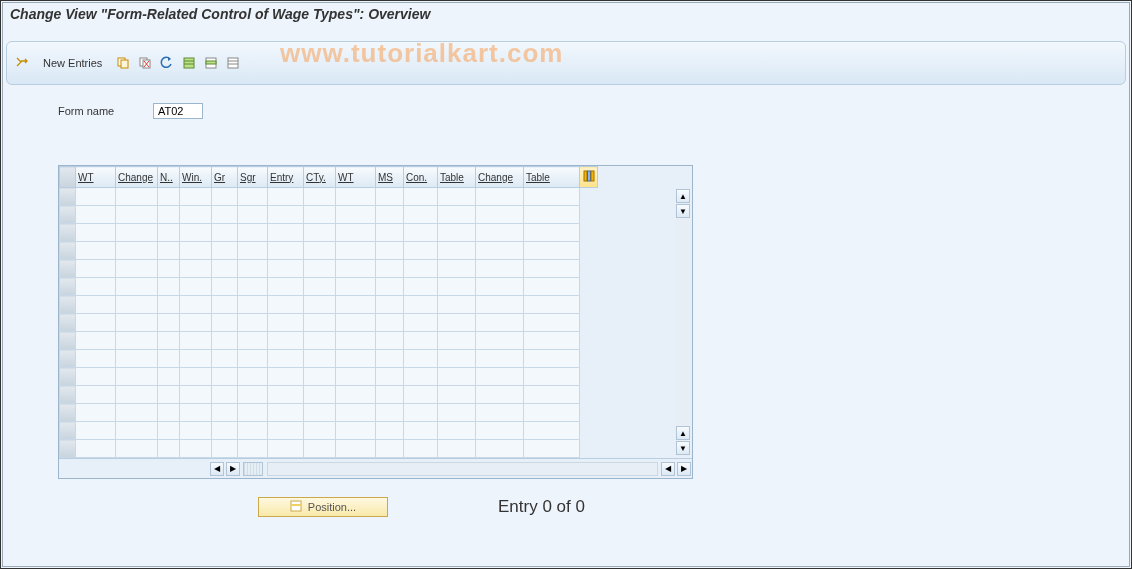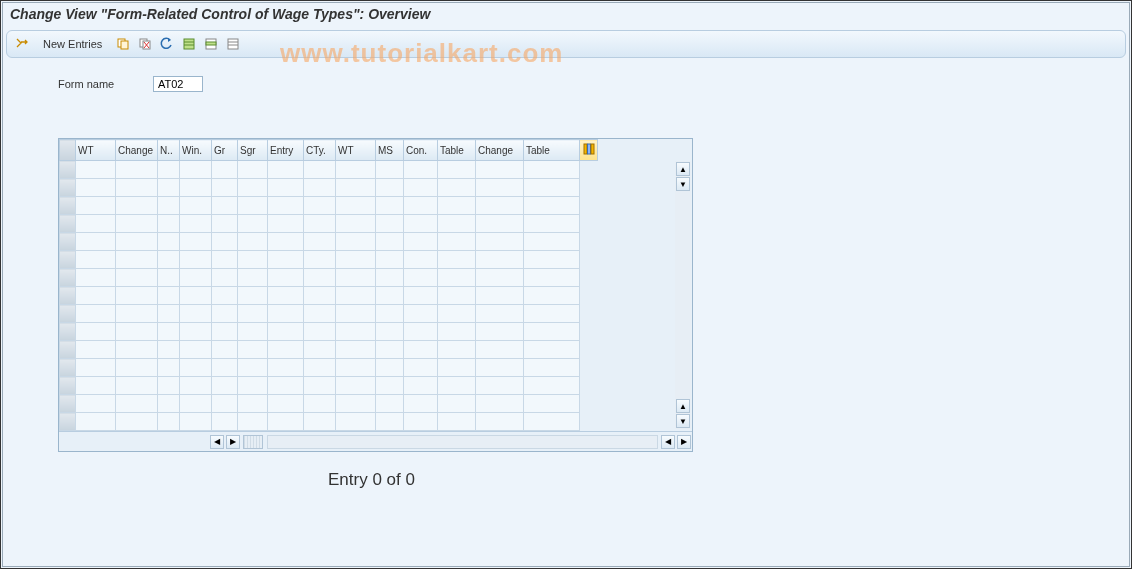--- a/index.html
+++ b/index.html
@@ -11,26 +11,26 @@
       font-size: 14px; 
       font-weight: bold; 
       font-style: italic;
       color: #333;
     }
     
     .toolbar {
       background: linear-gradient(#f2f8fd, #d9e8f5);
       border: 1px solid #b8cde0;
       border-radius: 6px;
-      margin: 0 6px 6px 6px;
+      margin: 11px 6px 6px 6px;
       padding: 3px 6px;
       display: flex;
       align-items: center;
       gap: 4px;
-      height: 28px;
+      height: 44px;
     }
     
     .toolbar-btn {
       width: 18px; height: 18px;
       display: inline-flex; align-items: center; justify-content: center;
       border: none; background: transparent; cursor: pointer;
       font-size: 11px;
     }
     .toolbar-text-btn {
       height: 20px; padding: 0 8px;
@@ -69,20 +69,21 @@
       background: linear-gradient(#f7fbfe, #dce9f4);
       border: 1px solid #b8cde0;
       font-size: 10px;
       font-weight: normal;
       color: #333;
       padding: 3px 2px;
       text-align: left;
       height: 20px;
       overflow: hidden;
       white-space: nowrap;
+      text-decoration: underline;
     }
     
     .data-table th.sel { width: 16px; background: linear-gradient(#e2e8ee, #c8d4de);}
     .data-table th.config-col { width: 18px; text-align:center; background: linear-gradient(#fff2c8, #ffe38a); }
     
     .data-table td {
       border: 1px solid #c8d8e6;
       background: #f2f8fc;
       height: 18px;
       font-size: 10px;
@@ -547,15 +548,24 @@
       <div class="arrow">◀</div>
       <div class="arrow">▶</div>
       <div class="thumb"></div>
       <div class="track"></div>
       <div class="arrow">◀</div>
       <div class="arrow">▶</div>
     </div>
   </div>
   
   <div class="footer-row">
+    <button class="position-btn">
+      <span class="icon">
+        <svg width="12" height="12" viewBox="0 0 12 12">
+            <rect x="1" y="1" width="10" height="10" fill="#fff" stroke="#c9a94c"></rect>
+            <rect x="1" y="4" width="10" height="2" fill="#f0d060"></rect>
+          </svg>
+      </span>
+      <span>Position...</span>
+    </button>
     <span class="entry-text">Entry 0 of 0</span>
   </div>
 </div>
 
 </body></html>

